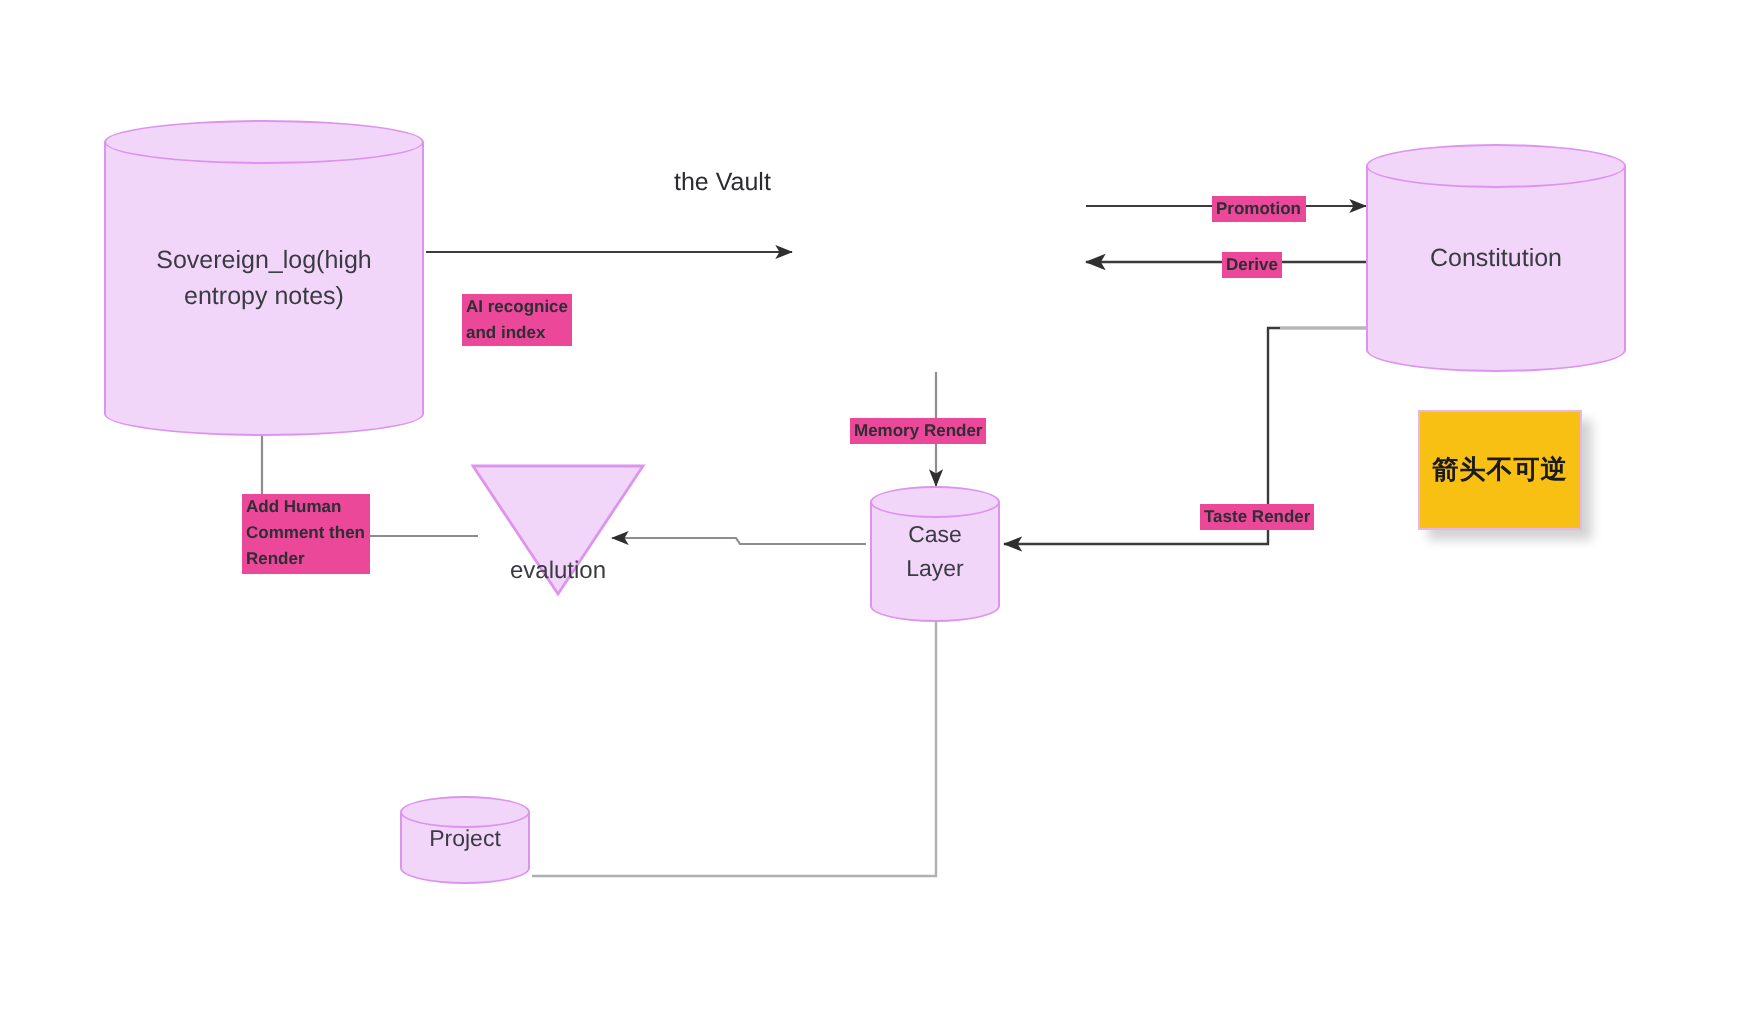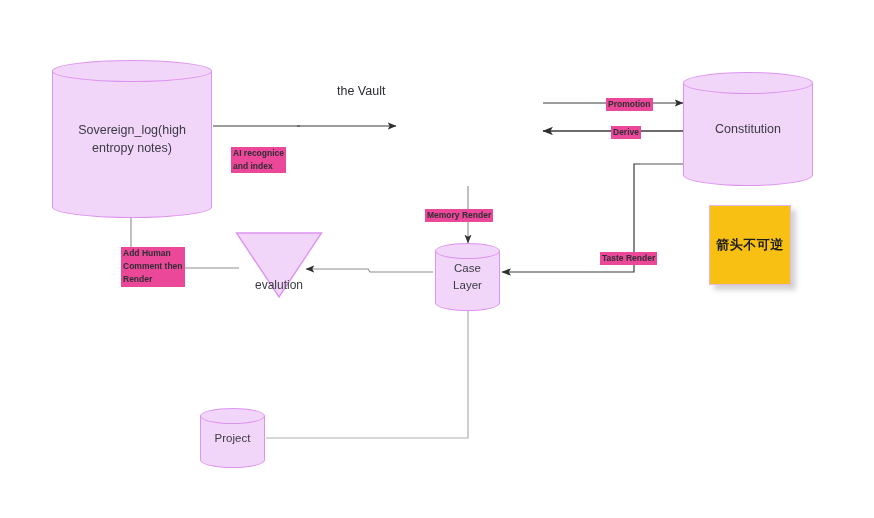--- a/index.html
+++ b/index.html
@@ -200,35 +200,35 @@
   </div>
 
   <div class="cyl" style="left:435px; top:243px; width:65px; height:68px;padding-left:44px;">
     <div class="bottom" style="height:16px;"></div>
     <div class="body" style="top:8px; bottom:8px;"></div>
     <div class="top" style="height:16px;"></div>
     <div class="label" style="font-size:11.5px;">Case
 Layer</div>
   </div>
 
-  <div class="cyl" style="left:200px; top:408px; width:65px; height:60px;">
+  <div class="cyl" style="left:200px; top:398px; width:65px; height:44px;">
     <div class="bottom" style="height:16px;"></div>
     <div class="body" style="top:8px; bottom:8px;"></div>
     <div class="top" style="height:16px;"></div>
     <div class="label" style="font-size:11.5px;">Project</div>
   </div>
 
   <div class="tri" style="left:235px; top:231px; width:88px; height:68px;">
     <svg class="shape" viewBox="0 0 88 68">
       <polygon points="1.5,2 86.5,2 44,66" fill="#f2d6fa" stroke="#dd94ef" stroke-width="1.4"></polygon>
     </svg>
     <div class="label" style="font-size:12px;">evalution</div>
   </div>
 
-  <div class="note" style="left:709px; top:205px; width:82px; height:80px;">
+  <div class="note" style="left:709px; top:205px; width:82px; height:60px;">
     <span class="note-text">箭头不可逆</span>
   </div>
 
   <div class="elabel" style="left:231px; top:118px;margin-top:29px;">AI recognice
 and index</div>
 
   <div class="elabel" style="left:606px; top:98px;">Promotion</div>
 
   <div class="elabel" style="left:611px; top:126px;">Derive</div>
 

